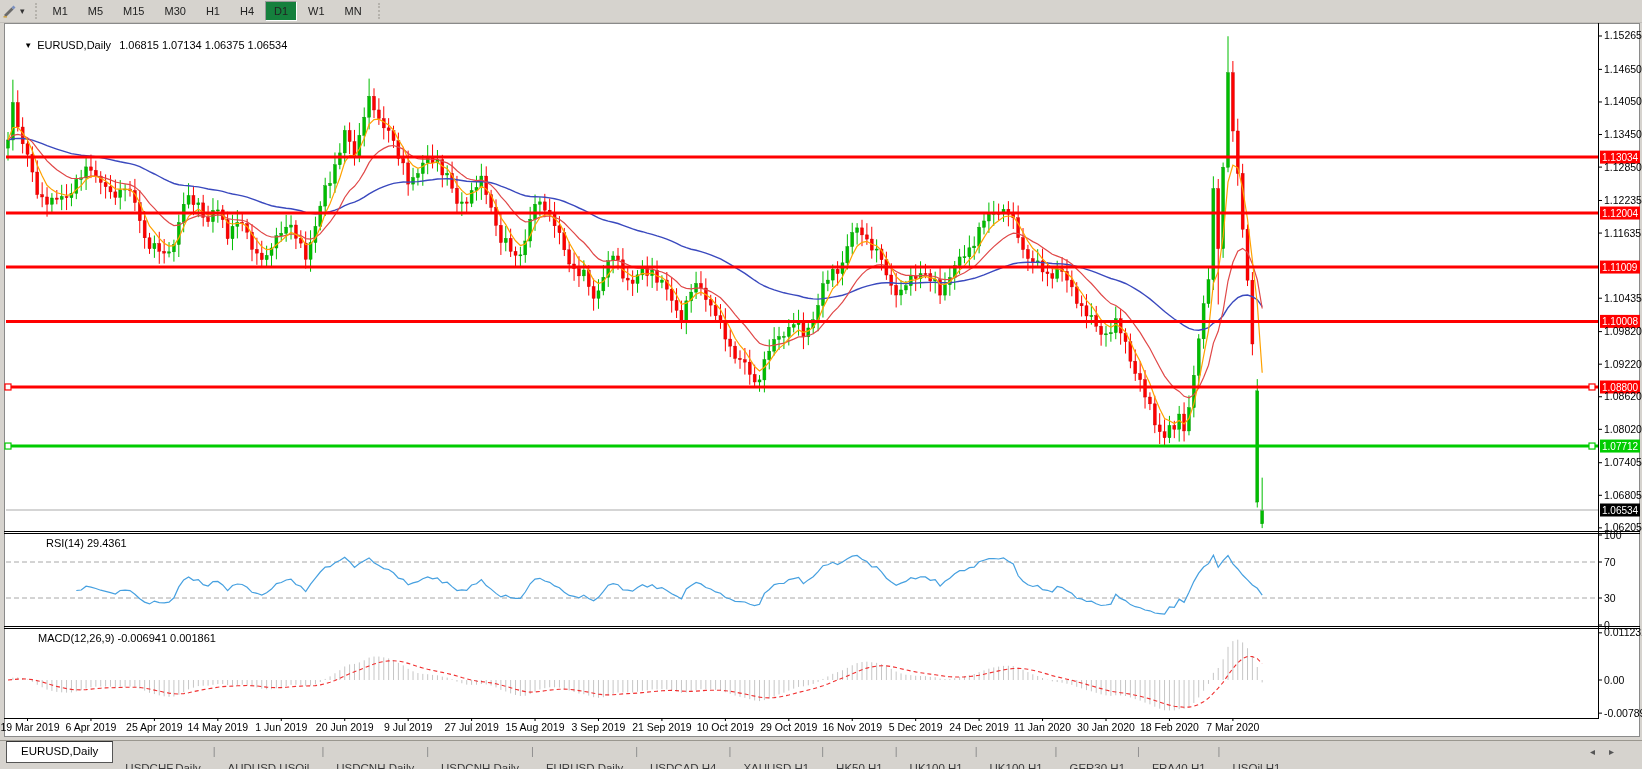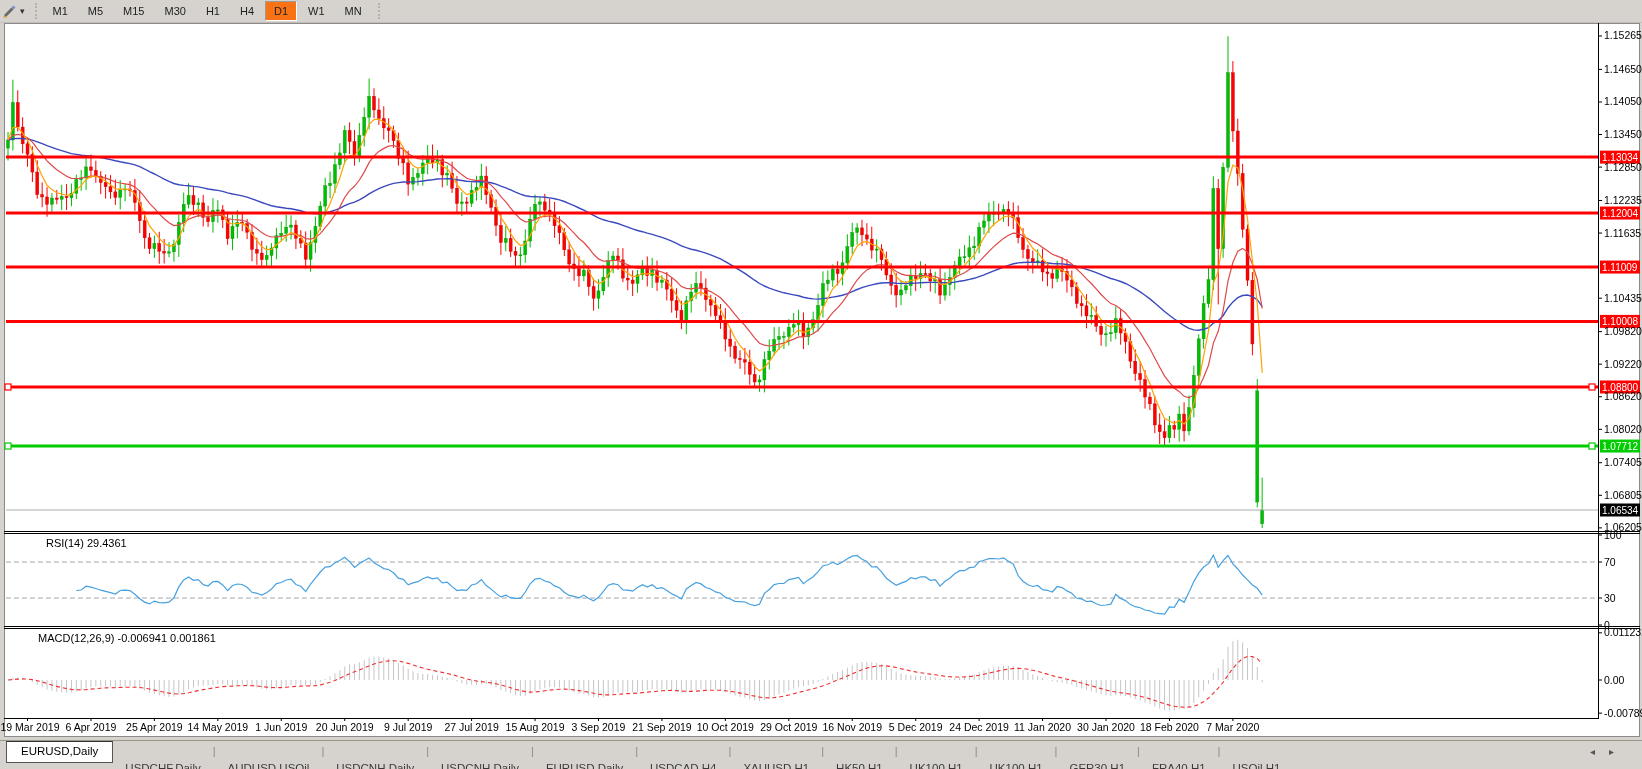--- a/index.html
+++ b/index.html
@@ -8,21 +8,21 @@
 
   
   .toolbar{position:absolute;left:0;top:0;width:1642px;height:22px;background:#d6d3ce;
            display:flex;align-items:center;border-bottom:1px solid #c2bfba;}
   .tool-icon{display:inline-flex;align-items:center;margin-left:2px;}
   .caret{font-size:9px;color:#333;margin:0 4px 0 2px;}
   .grip{height:16px;border-left:2px dotted #b5b2ac;margin:0 6px;}
   .tf-group{display:flex;align-items:center;height:30px;}
   .tf-btn{font-size:11px;color:#222;padding:2px 8px;margin:0 1px;border:1px solid transparent;
           background:transparent;cursor:default;line-height:14px;}
-  .tf-btn.active{background:#f97316;border-color:#9b9b9b #ffffff #ffffff #9b9b9b;}
+  .tf-btn.active{background:#15803d;border-color:#9b9b9b #ffffff #ffffff #9b9b9b;}
 
   
   .chart-svg{position:absolute;left:0;top:0;}
   svg{font-family:"Liberation Sans","DejaVu Sans",sans-serif;}
   .overlay{position:absolute;font-size:11px;color:#000;white-space:pre;}
   #main-title{left:12px;top:27px;}
   #main-title .tri{font-size:8px;margin-right:5px;position:relative;top:-1px;}
   #main-title .vals{margin-left:8px;}
   #rsi-title{left:10px;top:537px;margin-left:36px;}
   #macd-title{left:10px;top:632px;padding-left:28px;}
@@ -974,20 +974,23 @@
         <text x="1042.56" y="731" fill="#000" font-size="10.5px" text-anchor="middle">11 Jan 2020</text>
         <line x1="1106" y1="718" x2="1106" y2="721" stroke="#000" stroke-width="1"></line>
         <text x="1106" y="731" fill="#000" font-size="10.5px" text-anchor="middle">30 Jan 2020</text>
         <line x1="1169.44" y1="718" x2="1169.44" y2="721" stroke="#000" stroke-width="1"></line>
         <text x="1169.44" y="731" fill="#000" font-size="10.5px" text-anchor="middle">18 Feb 2020</text>
         <line x1="1232.8799999999999" y1="718" x2="1232.8799999999999" y2="721" stroke="#000" stroke-width="1"></line>
         <text x="1232.8799999999999" y="731" fill="#000" font-size="10.5px" text-anchor="middle">7 Mar 2020</text>
       </g>
     </svg>
 
+  <div class="overlay" id="main-title">
+    <span class="tri">▼</span><span>EURUSD,Daily</span><span class="vals">1.06815 1.07134 1.06375 1.06534</span>
+  </div>
   <div class="overlay" id="rsi-title">RSI(14) 29.4361</div>
   <div class="overlay" id="macd-title">MACD(12,26,9) -0.006941 0.001861</div>
 
   <div class="tabbar">
     <div class="tabs" id="tabs">
         <span class="tab active">EURUSD,Daily</span>
         <span class="tab">USDCHF,Daily</span>
         <span class="tab-sep">|</span>
         <span class="tab">AUDUSD,USOil</span>
         <span class="tab-sep">|</span>

